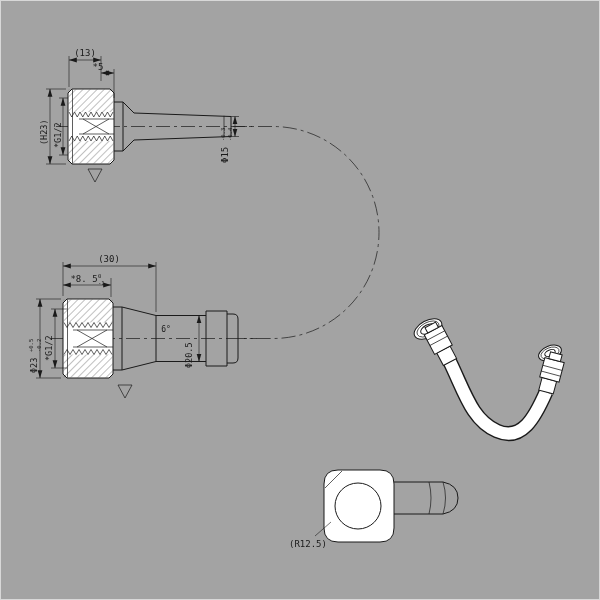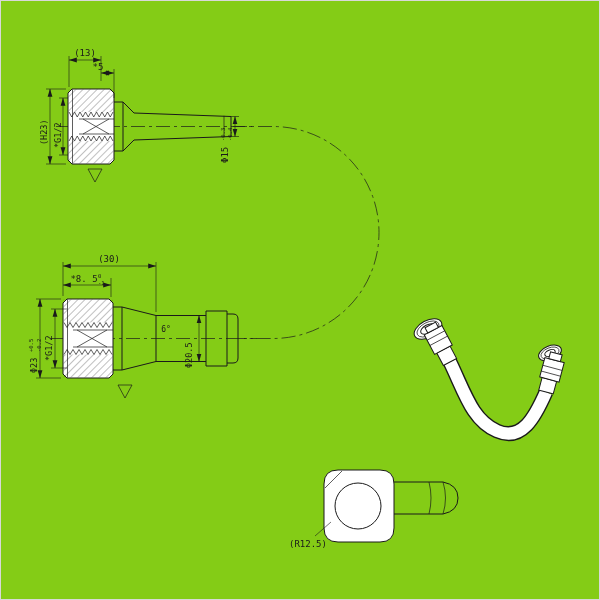--- a/index.html
+++ b/index.html
@@ -1,19 +1,19 @@
 <!DOCTYPE html>
 <html><head>
 <meta charset="utf-8">
 <style>
   html, body { margin: 0; padding: 0; background: #ffffff; }
   .canvas {
     position: relative;
     width: 600px; height: 600px;
-    background: #84cc16;
+    background: #a3a3a3;
     border: 1px solid #d8d8d8;
     box-sizing: border-box;
     font-family: "DejaVu Sans Mono", "Liberation Mono", monospace;
   }
   svg { display: block; }
   text {
     font-family: "DejaVu Sans Mono", "Liberation Mono", monospace;
     fill: #1a1a1a;
   }
   .part  { stroke: #1a1a1a; stroke-width: 1;   fill: none; }

